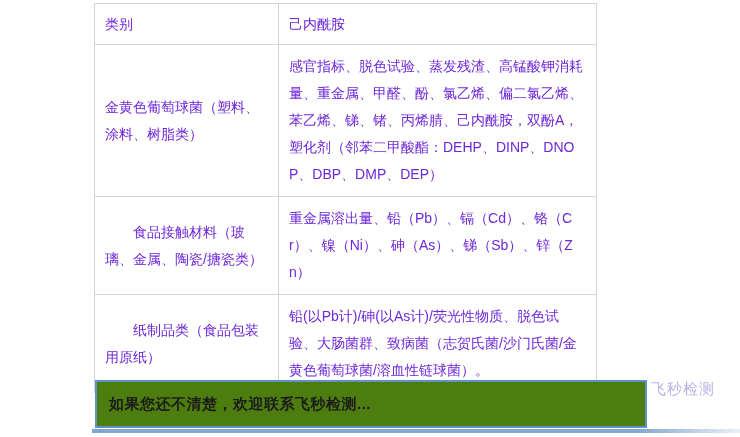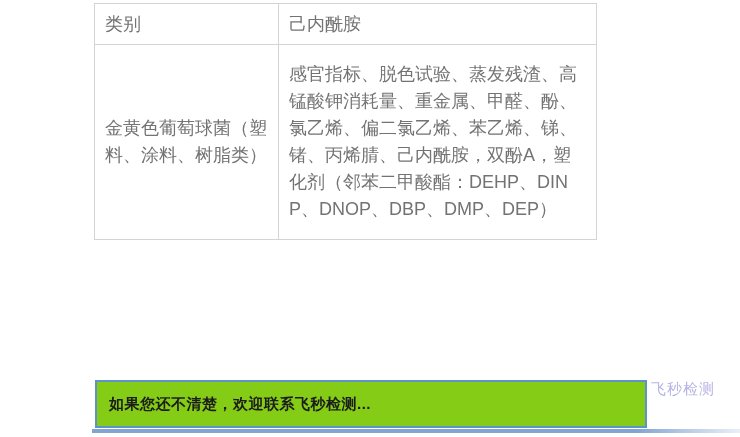--- a/index.html
+++ b/index.html
@@ -15,26 +15,26 @@
     font-family: "Liberation Sans", "DejaVu Sans", sans-serif;
   }
   
   .spec-table {
     position: absolute;
     left: 94px;
     top: 3px;
     width: 502px;
     border-collapse: collapse;
     table-layout: fixed;
-    color: #737373;
-    font-size: 18px;
+    color: #6d28d9;
+    font-size: 14px;
   }
   .spec-table td {
     border: 1px solid #d4d4d4;
-    padding: 16px 10px;
+    padding: 8px 10px;
     line-height: 27px;
     vertical-align: middle;
     word-break: break-all;
   }
   .spec-table tr.head td {
     height: 28px;
     line-height: 20px;
     padding: 6px 10px;
   }
   .spec-table td.cat-indent {
@@ -42,21 +42,21 @@
   }
   
   .cta-box {
     position: absolute;
     left: 95px;
     top: 380px;
     width: 552px;
     height: 48px;
     box-sizing: border-box;
     border: 2px solid #5e93c9;
-    background: #84cc16;
+    background: #4d7c0f;
     display: flex;
     align-items: center;
     padding-left: 12px;
     text-align: center;
   }
   .cta-box span {
     font-size: 15px;
     font-weight: bold;
     color: #1c1c1c;
     letter-spacing: 0.5px;
@@ -94,20 +94,28 @@
   </colgroup>
   <tbody>
       <tr class="head">
     <td>类别</td>
     <td>己内酰胺</td>
   </tr>
   <tr>
     <td>金黄色葡萄球菌（塑料、涂料、树脂类）</td>
     <td>感官指标、脱色试验、蒸发残渣、高锰酸钾消耗量、重金属、甲醛、酚、氯乙烯、偏二氯乙烯、苯乙烯、锑、锗、丙烯腈、己内酰胺，双酚A，塑化剂（邻苯二甲酸酯：DEHP、DINP、DNOP、DBP、DMP、DEP）</td>
   </tr>
+  <tr>
+    <td class="cat-indent">食品接触材料（玻璃、金属、陶瓷/搪瓷类）</td>
+    <td>重金属溶出量、铅（Pb）、镉（Cd）、铬（Cr）、镍（Ni）、砷（As）、锑（Sb）、锌（Zn）</td>
+  </tr>
+  <tr>
+    <td class="cat-indent">纸制品类（食品包装用原纸）</td>
+    <td>铅(以Pb计)/砷(以As计)/荧光性物质、脱色试验、大肠菌群、致病菌（志贺氏菌/沙门氏菌/金黄色葡萄球菌/溶血性链球菌）。</td>
+  </tr>
 </tbody>
   </table>
 
 <div class="cta-box">
   <span>如果您还不清楚，欢迎联系飞秒检测...</span>
 </div>
 
 <div class="bottom-line"></div>
 
 <div class="watermark">飞秒检测</div>

